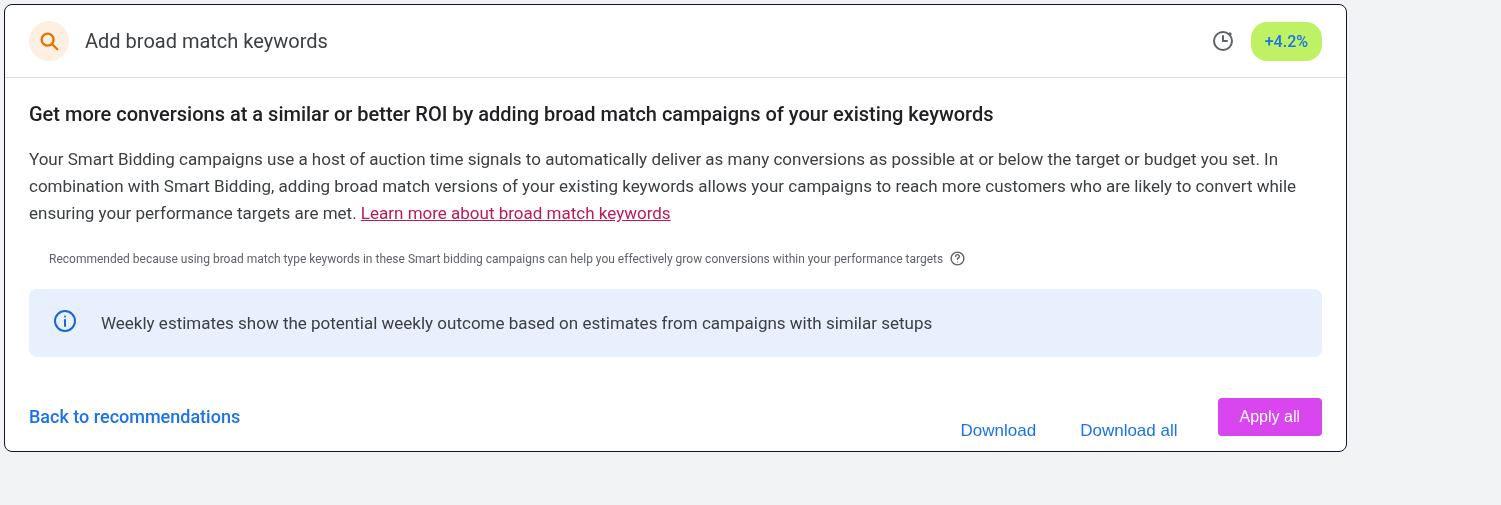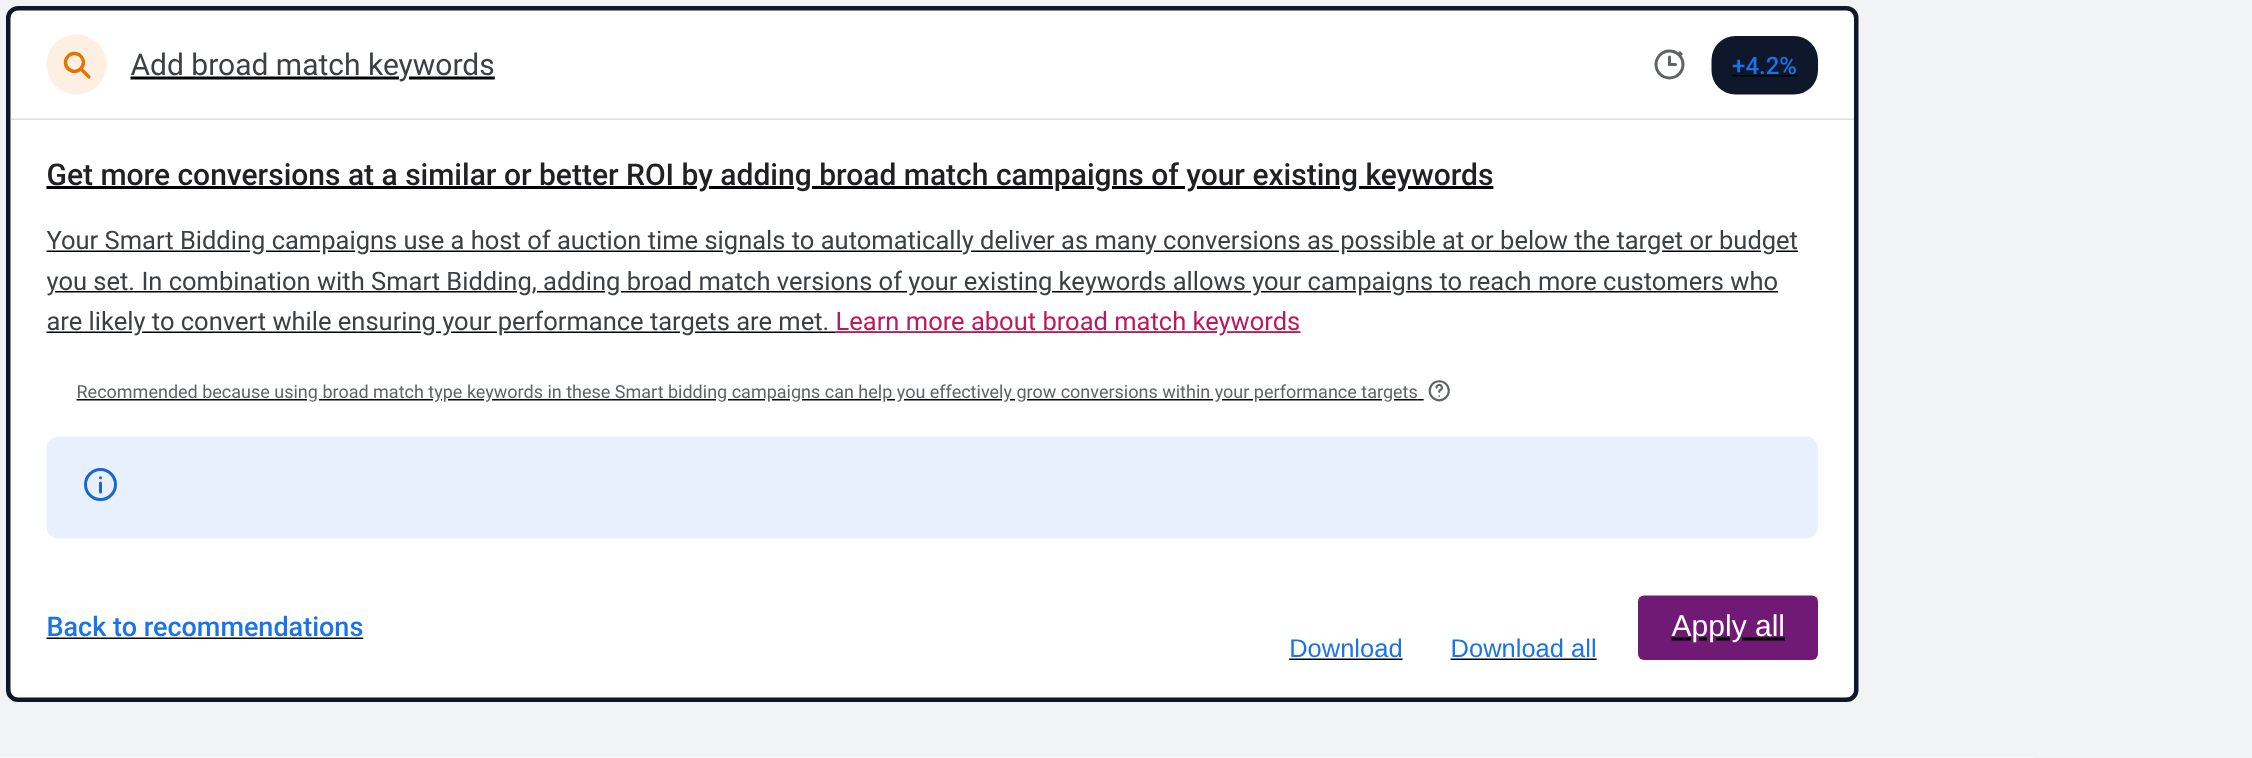--- a/index.html
+++ b/index.html
@@ -7,25 +7,24 @@
       margin: 0;
       padding: 0;
     }
     body {
       font-family: Roboto, "Helvetica Neue", Arial, sans-serif;
       background: #f1f3f4;
       padding: 4px;
     }
     .card {
       background: #fff;
-      border: 3px solid #0f172a;
+      border: 1px solid #0f172a;
       border-radius: 8px;
-      width: 1235px;
+      width: 1343px;
       overflow: hidden;
-      text-decoration: underline;
     }
     .header {
       display: flex;
       align-items: center;
       padding: 16px 24px;
       border-bottom: 1px solid #dadce0;
       gap: 16px;
     }
     .icon-circle {
       width: 40px;
@@ -48,21 +47,21 @@
     }
     .throttle-icon {
       width: 24px;
       height: 24px;
       display: flex;
       align-items: center;
       justify-content: center;
       cursor: pointer;
     }
     .badge {
-      background: #0f172a;
+      background: #bef264;
       color: #1a73e8;
       font-size: 16px;
       font-weight: 500;
       padding: 10px 14px;
       border-radius: 16px;
     }
     .body {
       padding: 24px 24px 20px 24px;
     }
     .subtitle {
@@ -106,22 +105,22 @@
     .info-banner-icon {
       flex-shrink: 0;
     }
     .info-banner-text {
       font-size: 17px;
       color: #3c4043;
     }
     .footer {
       display: flex;
       align-items: center;
-      padding: 8px 24px 14px 24px;
-      gap: 24px;
+      padding: 8px 24px 2px 24px;
+      gap: 36px;
     }
     .footer-link {
       color: #1a73e8;
       font-size: 18px;
       font-weight: 500;
       cursor: pointer;
     }
     .spacer {
       flex: 1;
     }
@@ -129,23 +128,23 @@
       color: #1a73e8;
       font-size: 17px;
       font-weight: 500;
       cursor: pointer;
       background: none;
       border: none;
       padding: 8px 4px;
       margin-top: 28px;
     }
     .btn-primary {
-      background: #701a75;
+      background: #d946ef;
       color: #fff;
-      font-size: 20px;
+      font-size: 16px;
       font-weight: 500;
       border: none;
       border-radius: 4px;
       padding: 10px 22px;
       cursor: pointer;
     }
   </style>
 </head>
 <body>
 
@@ -185,20 +184,21 @@
       </span>
     </div>
     <div class="info-banner">
       <div class="info-banner-icon">
         <svg viewBox="0 0 24 24" width="24" height="24" fill="none" stroke="#1967d2" stroke-width="2">
           <circle cx="12" cy="12" r="10"></circle>
           <line x1="12" y1="11" x2="12" y2="17" stroke-linecap="round"></line>
           <circle cx="12" cy="7.5" r="1" fill="#1967d2" stroke="none"></circle>
         </svg>
       </div>
+      <div class="info-banner-text">Weekly estimates show the potential weekly outcome based on estimates from campaigns with similar setups</div>
     </div>
   </div>
 
   <div class="footer">
     <span class="footer-link">Back to recommendations</span>
     <span class="spacer"></span>
     <button class="btn-flat">Download</button>
     <button class="btn-flat">Download all</button>
     <button class="btn-primary">Apply all</button>
   </div>

